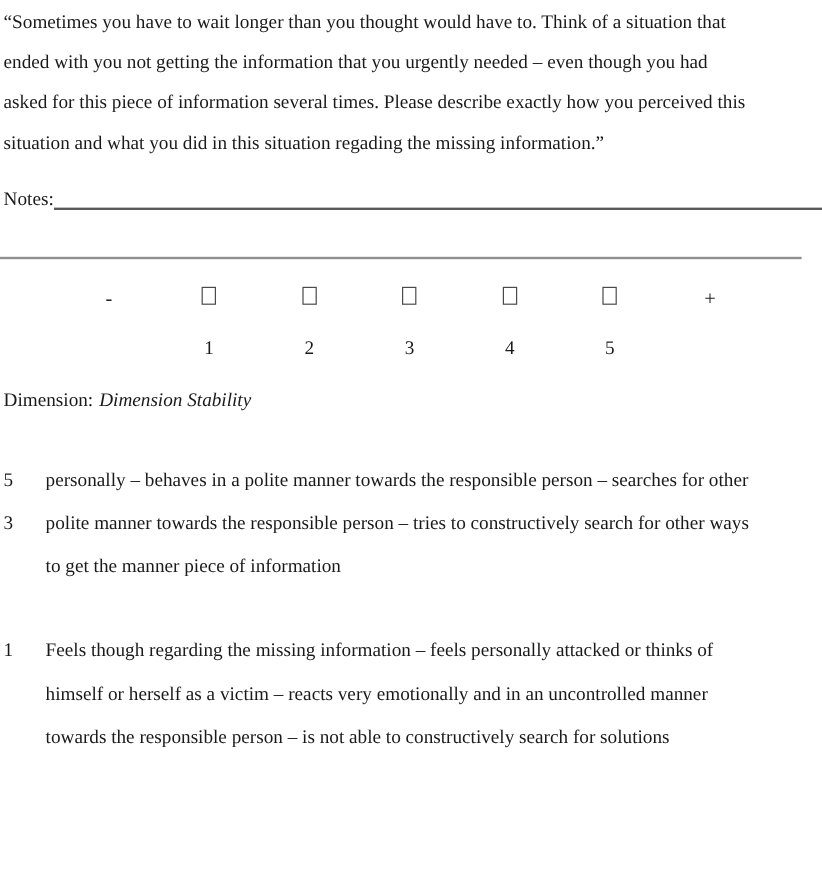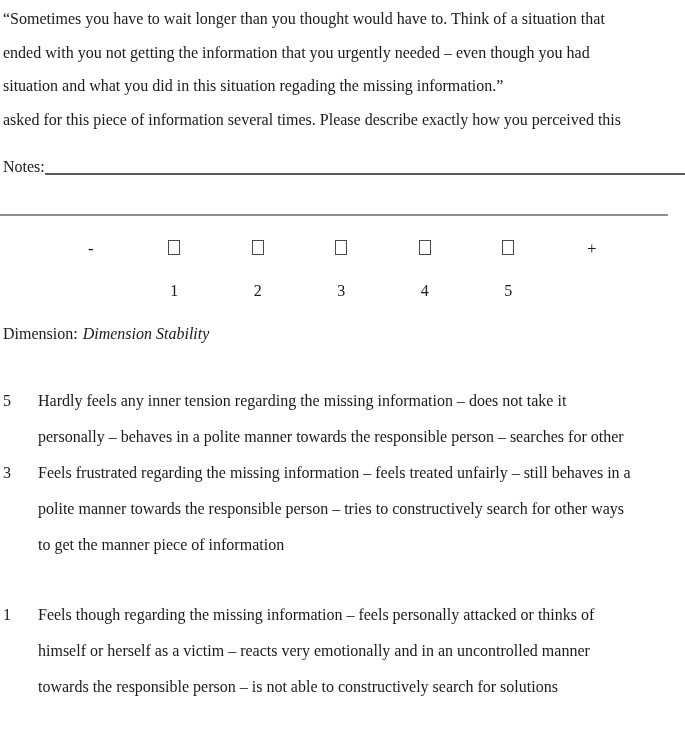--- a/index.html
+++ b/index.html
@@ -78,22 +78,22 @@
   .anchor-gap { height: 34px; }
 </style>
 </head>
 <body>
 
 <div class="page">
 
   <div class="quote">
     <div class="qline">“Sometimes you have to wait longer than you thought would have to. Think of a situation that</div>
     <div class="qline">ended with you not getting the information that you urgently needed – even though you had</div>
+    <div class="qline">asked for this piece of information several times. Please describe exactly how you perceived this</div>
     <div class="qline">situation and what you did in this situation regading the missing information.”</div>
-    <div class="qline">asked for this piece of information several times. Please describe exactly how you perceived this</div>
   </div>
 
   <div class="notes-row">
     <span class="notes-label">Notes:</span>
     <span class="notes-line"></span>
   </div>
 
   <div class="notes-line2"></div>
 
   <div class="scale">
@@ -119,29 +119,27 @@
 
   <div class="dimension">
     <span>Dimension:</span><span class="ital">Dimension Stability</span>
   </div>
 
   <div class="anchors">
 
     <div class="anchor">
       <div class="score">5</div>
       <div class="lines">
-        <div class="aline">Hardly feels any inner tension regarding the missing information – does not take it</div>
         <div class="aline">personally – behaves in a polite manner towards the responsible person – searches for other</div>
       </div>
     </div>
 
     <div class="anchor">
       <div class="score">3</div>
       <div class="lines">
-        <div class="aline">Feels frustrated regarding the missing information – feels treated unfairly – still behaves in a</div>
         <div class="aline">polite manner towards the responsible person – tries to constructively search for other ways</div>
         <div class="aline">to get the manner piece of information</div>
       </div>
     </div>
 
     <div class="anchor-gap"></div>
 
     <div class="anchor">
       <div class="score">1</div>
       <div class="lines">

